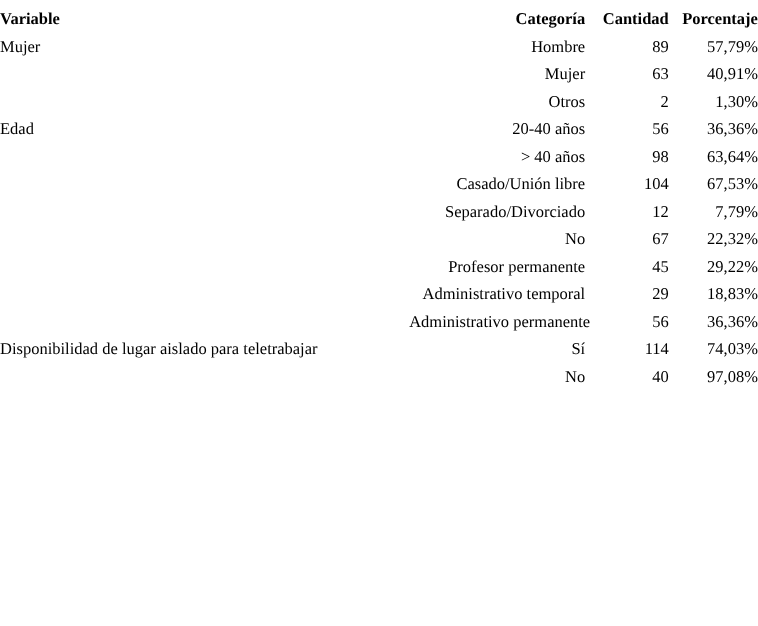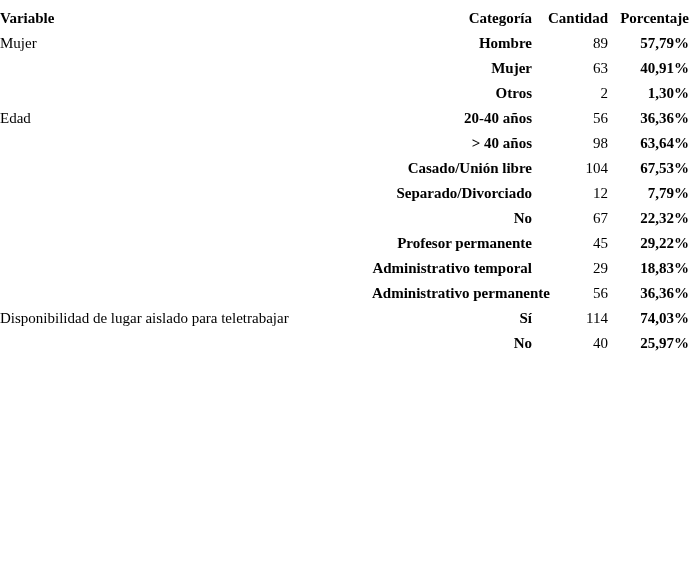--- a/index.html
+++ b/index.html
@@ -42,31 +42,31 @@
     font-size: 15px;
   }
   .cell-variable {
     text-align: left;
     padding-left: 5px;
     font-weight: normal;
   }
   .cell-categoria {
     text-align: right;
     padding-right: 0px;
-    font-weight: bold;
+    font-weight: normal;
   }
   .cell-cantidad {
     text-align: right;
     padding-right: 2px;
     font-weight: normal;
   }
   .cell-porcentaje {
     text-align: right;
     padding-right: 5px;
-    font-weight: bold;
+    font-weight: normal;
   }
   thead .cell-variable   { padding-left: 5px; }
   thead .cell-cantidad   { padding-right: 2px; }
   thead .cell-porcentaje { padding-right: 5px; }
 </style>
 </head>
 <body>
 
 <table id="frequency-table">
   <colgroup>
@@ -153,16 +153,16 @@
       <tr>
         <td class="cell-variable">Disponibilidad de lugar aislado para teletrabajar</td>
         <td class="cell-categoria">Sí</td>
         <td class="cell-cantidad">114</td>
         <td class="cell-porcentaje">74,03%</td>
       </tr>
       <tr>
         <td class="cell-variable"></td>
         <td class="cell-categoria">No</td>
         <td class="cell-cantidad">40</td>
-        <td class="cell-porcentaje">25,97%</td>
+        <td class="cell-porcentaje">97,08%</td>
       </tr>
     </tbody>
 </table>
 
 </body></html>

